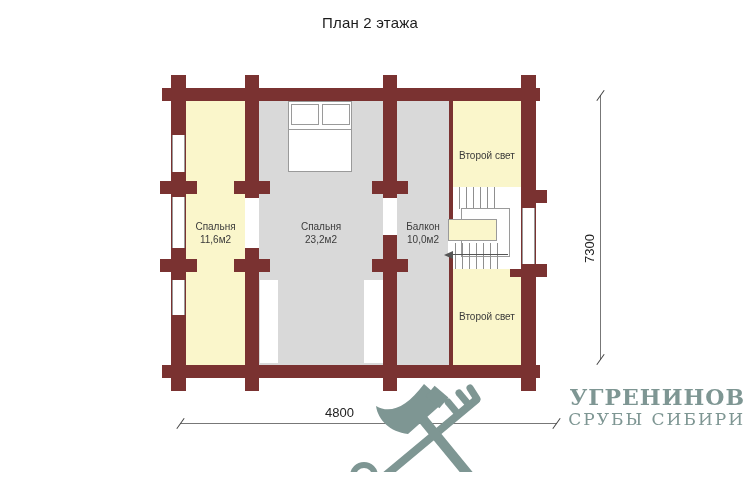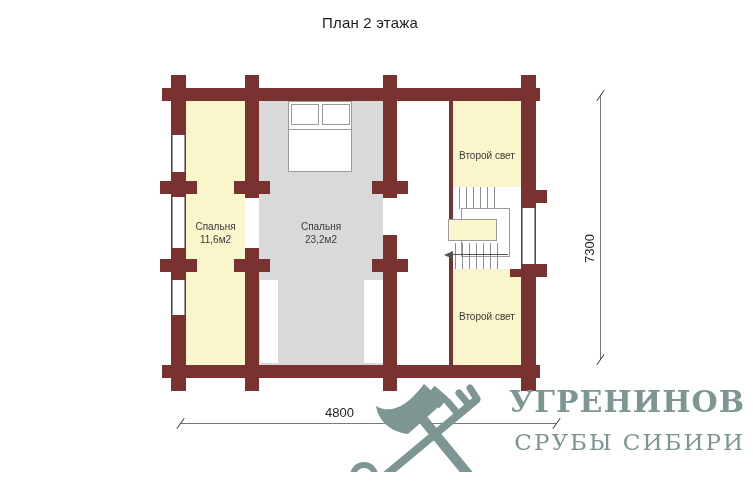--- a/index.html
+++ b/index.html
@@ -38,37 +38,41 @@
   .dim-line{background:#777;}
   .tick{background:#444;transform:rotate(-55deg);}
   .dim-text{font-size:13px;color:#222;}
   .dim-text.vert{transform:rotate(-90deg);transform-origin:0 0;display:inline-block;}
   
   .logo-text{
     text-align:right;color:var(--logo);
     font-family:"DejaVu Serif", serif;line-height:1.04;
   }
   .logo-l1{font-size:28px;font-weight:bold;letter-spacing:3px;}
-  .logo-l2{font-size:30px;font-weight:bold;letter-spacing:1px;}
-  .logo-l3{font-size:23px;font-weight:normal;letter-spacing:2px;margin-top:14px;}
+  .logo-l2{font-size:22px;font-weight:bold;letter-spacing:1px;}
+  .logo-l3{font-size:17px;font-weight:normal;letter-spacing:2px;margin-top:2px;}
 </style>
 </head>
 <body>
 
 <div class="canvas">
 
   <div class="abs title">План 2 этажа</div>
 
   <div class="abs room yellow" style="left:186px;top:101px;width:59px;height:264px;">
     <div class="room-label">Спальня</div>
     <div class="room-label">11,6м2</div>
   </div>
   <div class="abs room gray" style="left:259px;top:101px;width:124px;height:264px;">
     <div class="room-label">Спальня</div>
     <div class="room-label">23,2м2</div>
+  </div>
+  <div class="abs room gray" style="left:397px;top:101px;width:52px;height:264px;">
+    <div class="room-label">Балкон</div>
+    <div class="room-label">10,0м2</div>
   </div>
   <div class="abs room yellow" style="left:453px;top:101px;width:68px;height:86px;">
     <div class="room-label" style="margin-top:24px;">Второй свет</div>
   </div>
   <div class="abs room yellow" style="left:453px;top:269px;width:68px;height:96px;">
     <div class="room-label">Второй свет</div>
   </div>
 
   <div class="abs wall" style="left:162px;top:88px;width:378px;height:13px;"></div>
   <div class="abs wall" style="left:162px;top:365px;width:378px;height:13px;"></div>

